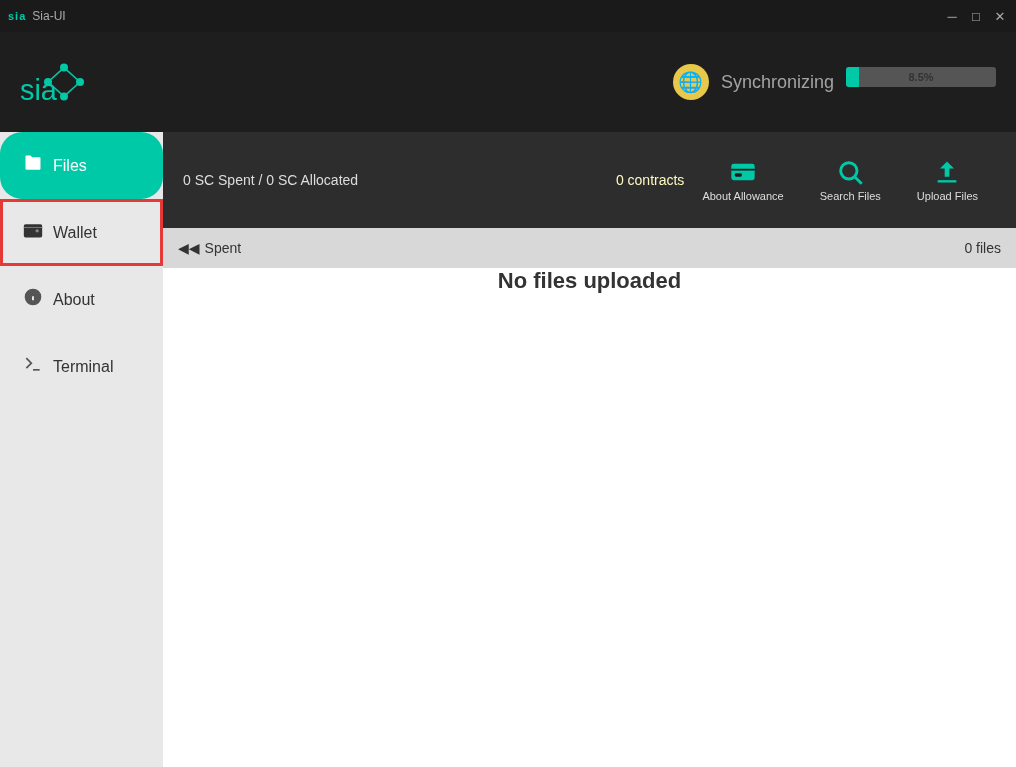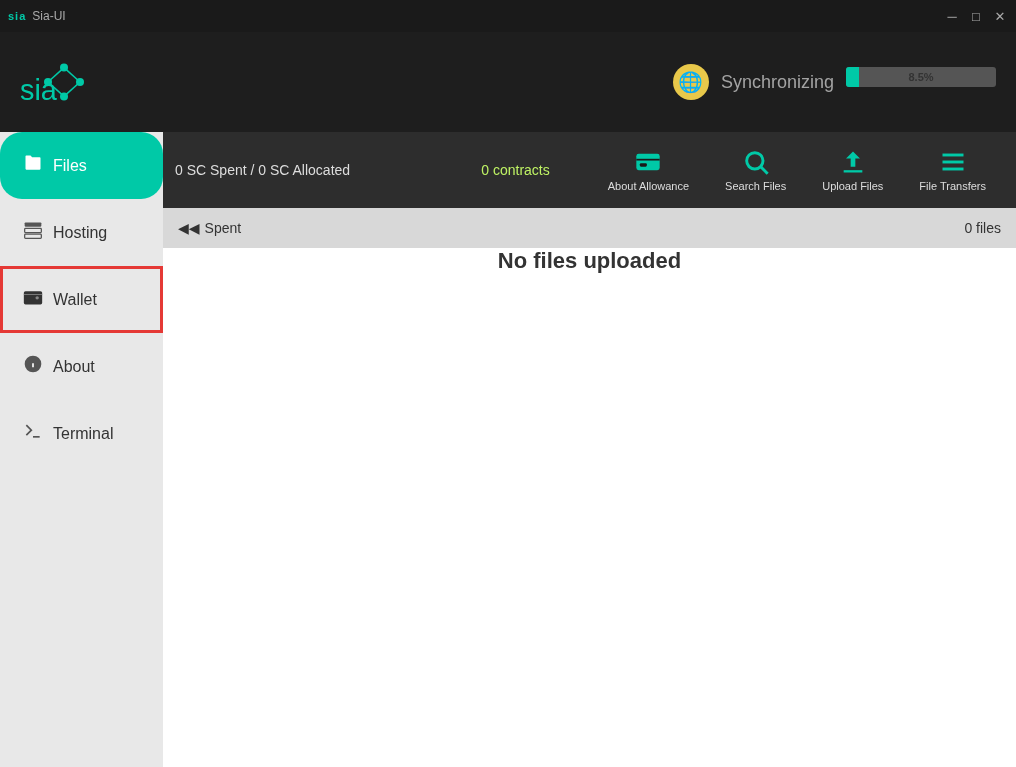--- a/index.html
+++ b/index.html
@@ -163,34 +163,33 @@
     
     .content {
       flex: 1;
       display: flex;
       flex-direction: column;
       background: #c8c8c8;
     }
 
     
     .content-header {
-      height: 76px;
+      height: 96px;
       background: #2d2d2d;
       display: flex;
       align-items: center;
-      padding: 0 12px;
-      gap: 40px;
+      padding: 0 20px;
     }
     .files-stats {
       color: #ddd;
       font-size: 14px;
       flex: 1;
     }
     .contracts-count {
-      color: #bef264;
+      color: #fef9c3;
       font-size: 14px;
     }
     .toolbar {
       display: flex;
       align-items: center;
       gap: 0;
       margin-left: auto;
     }
     .toolbar-btn {
       display: flex;
@@ -303,30 +302,20 @@
 
       <div class="sidebar-item active">
         <span class="sidebar-icon">
           <svg width="20" height="20" viewBox="0 0 24 24" fill="white">
               <path d="M3 4a1 1 0 011-1h5l2 2h9a1 1 0 011 1v13a1 1 0 01-1 1H4a1 1 0 01-1-1V4z"></path>
             </svg>
         </span>
         <span>Files</span>
       </div>
 
-      <div class="sidebar-item">
-        <span class="sidebar-icon">
-          <svg width="20" height="20" viewBox="0 0 24 24" fill="#555">
-              <rect x="2" y="3" width="20" height="5" rx="1"></rect>
-              <rect x="2" y="10" width="20" height="5" rx="1" fill="none" stroke="#555" stroke-width="1.5"></rect>
-              <rect x="2" y="17" width="20" height="5" rx="1" fill="none" stroke="#555" stroke-width="1.5"></rect>
-            </svg>
-        </span>
-        <span>Hosting</span>
-      </div>
 
       <div class="sidebar-item highlighted">
         <span class="sidebar-icon">
           <svg width="20" height="20" viewBox="0 0 24 24" fill="#333">
               <rect x="1" y="5" width="22" height="16" rx="2"></rect>
               <circle cx="17" cy="13" r="2" fill="#888"></circle>
               <path d="M1 9h22" stroke="#888" stroke-width="1"></path>
             </svg>
         </span>
         <span>Wallet</span>
@@ -381,28 +370,20 @@
           </button>
 
           <button class="toolbar-btn">
             <svg viewBox="0 0 24 24">
               <path d="M12 3l6 6h-4v7H10V9H6l6-6z"></path>
               <line x1="4" y1="20" x2="20" y2="20" stroke="#00c9a7" stroke-width="2"></line>
             </svg>
             <span class="btn-label">Upload Files</span>
           </button>
 
-          <button class="toolbar-btn">
-            <svg viewBox="0 0 24 24">
-              <line x1="3" y1="6" x2="21" y2="6" stroke="#00c9a7" stroke-width="2.5"></line>
-              <line x1="3" y1="12" x2="21" y2="12" stroke="#00c9a7" stroke-width="2.5"></line>
-              <line x1="3" y1="18" x2="21" y2="18" stroke="#00c9a7" stroke-width="2.5"></line>
-            </svg>
-            <span class="btn-label">File Transfers</span>
-          </button>
 
         </div>
       </div>
 
       <div class="back-bar">
         <button class="back-btn">
           <span>◀◀</span>
           <span>Spent</span>
         </button>
         <span class="files-count">0 files</span>

